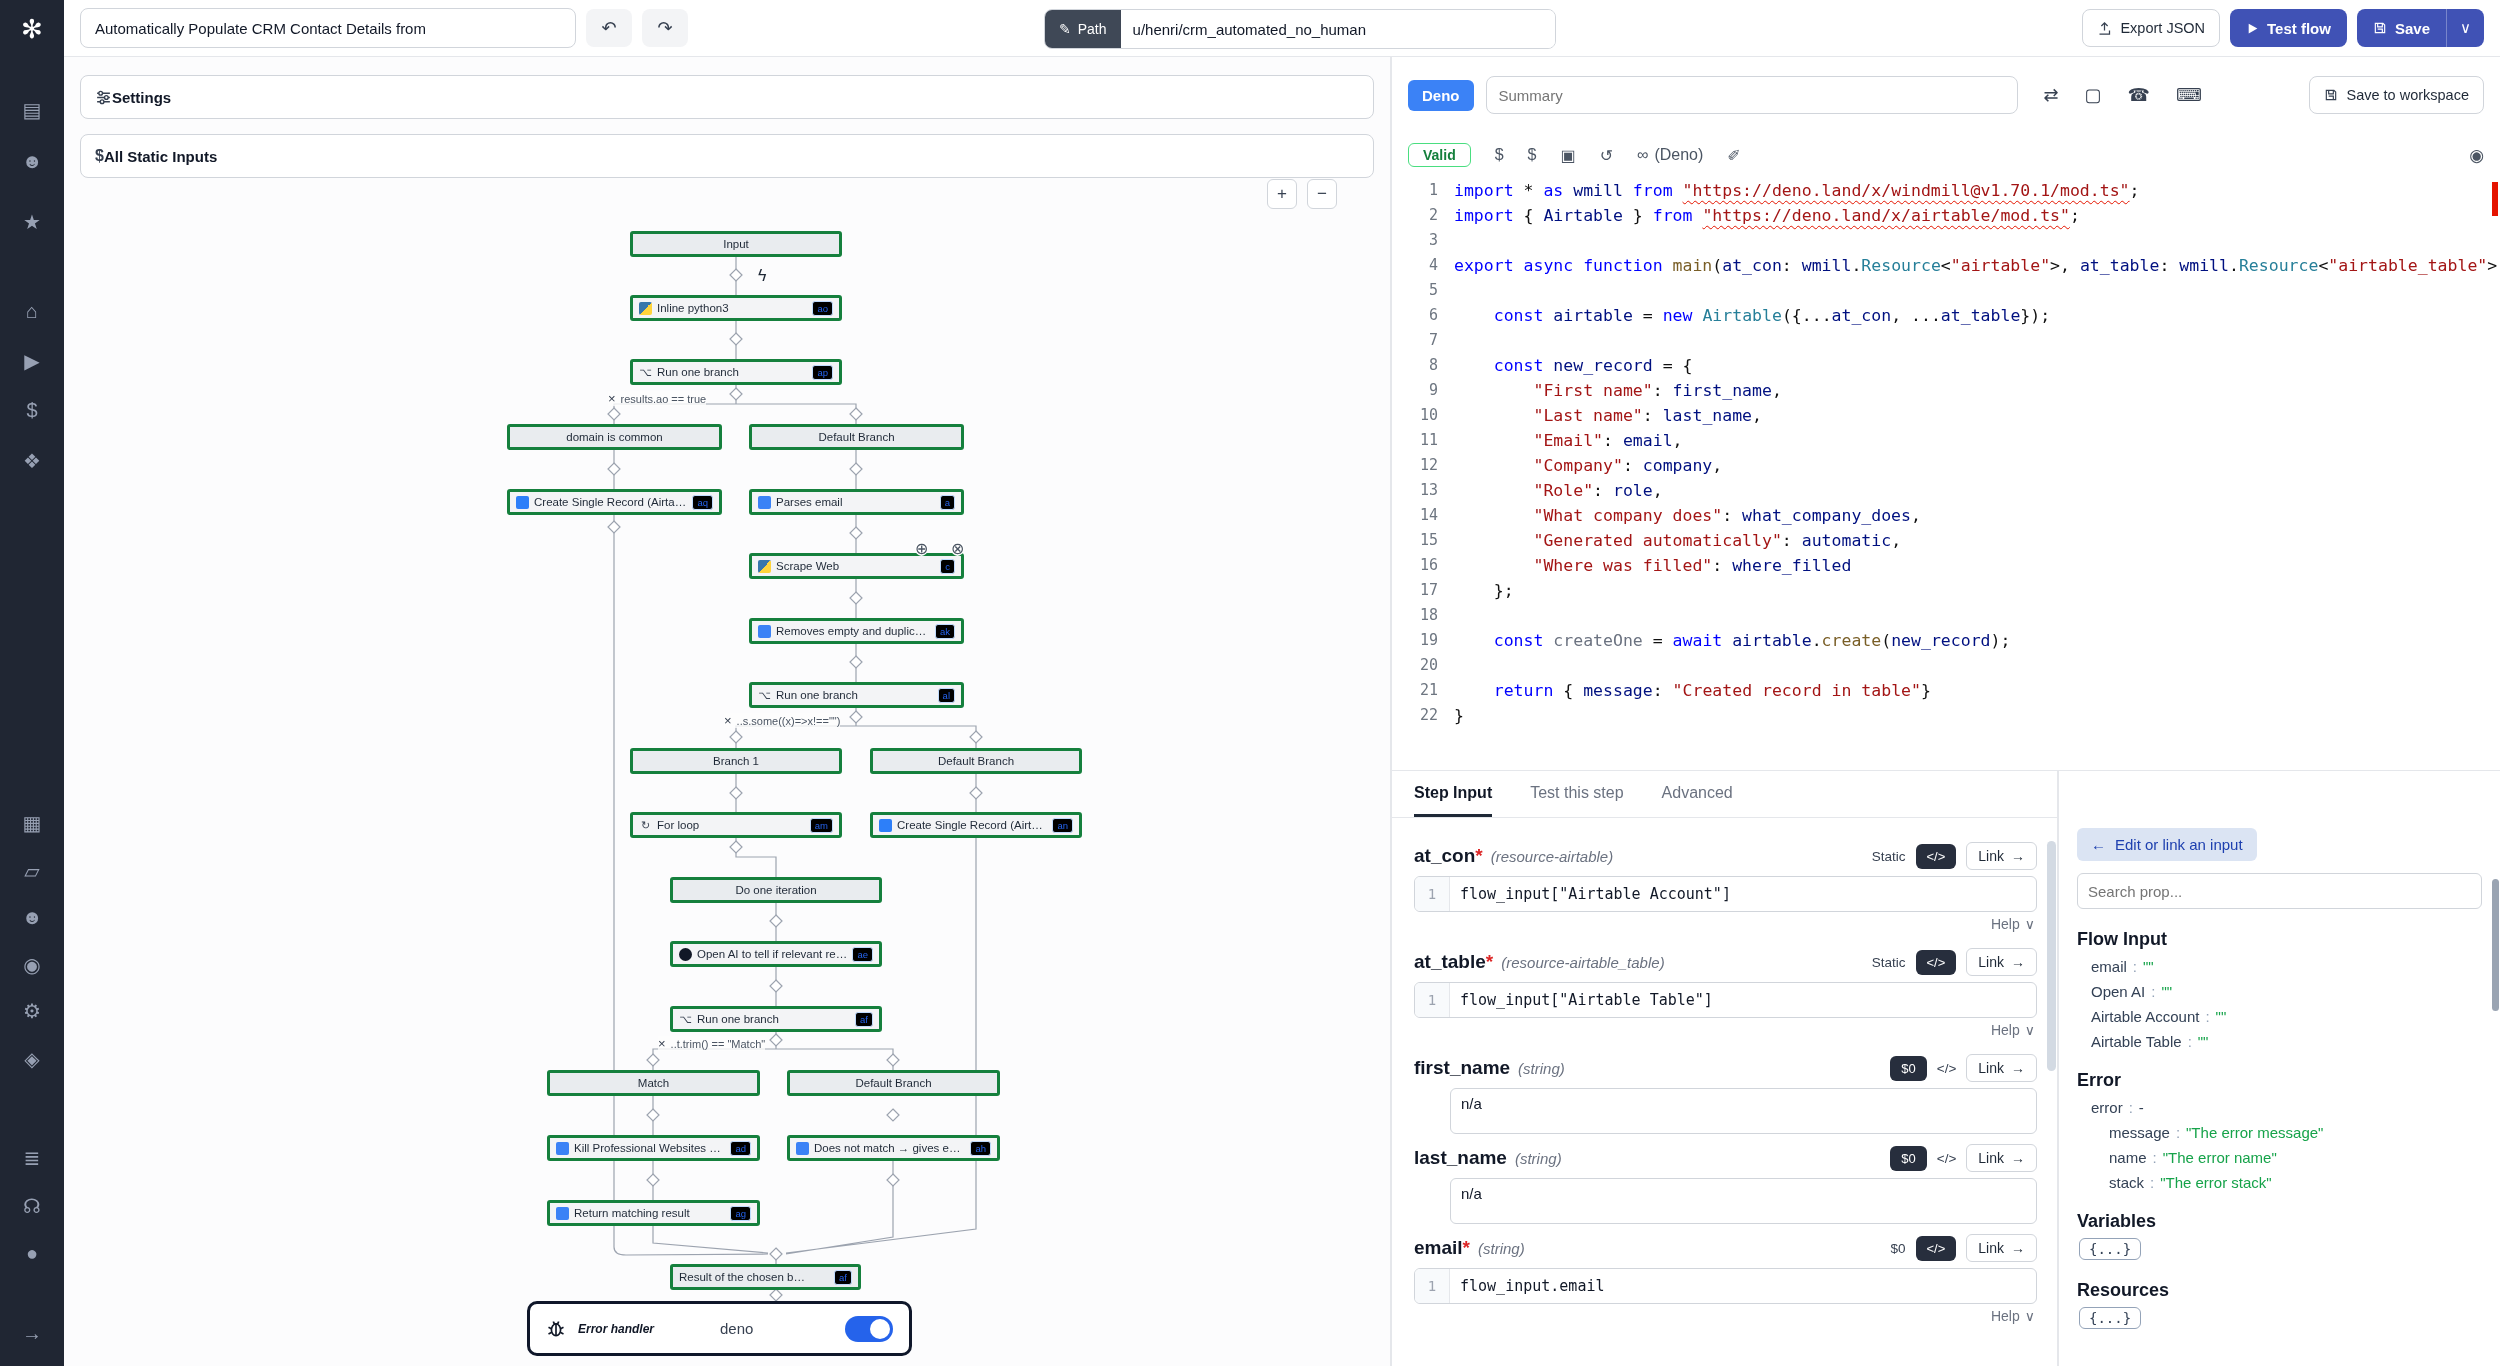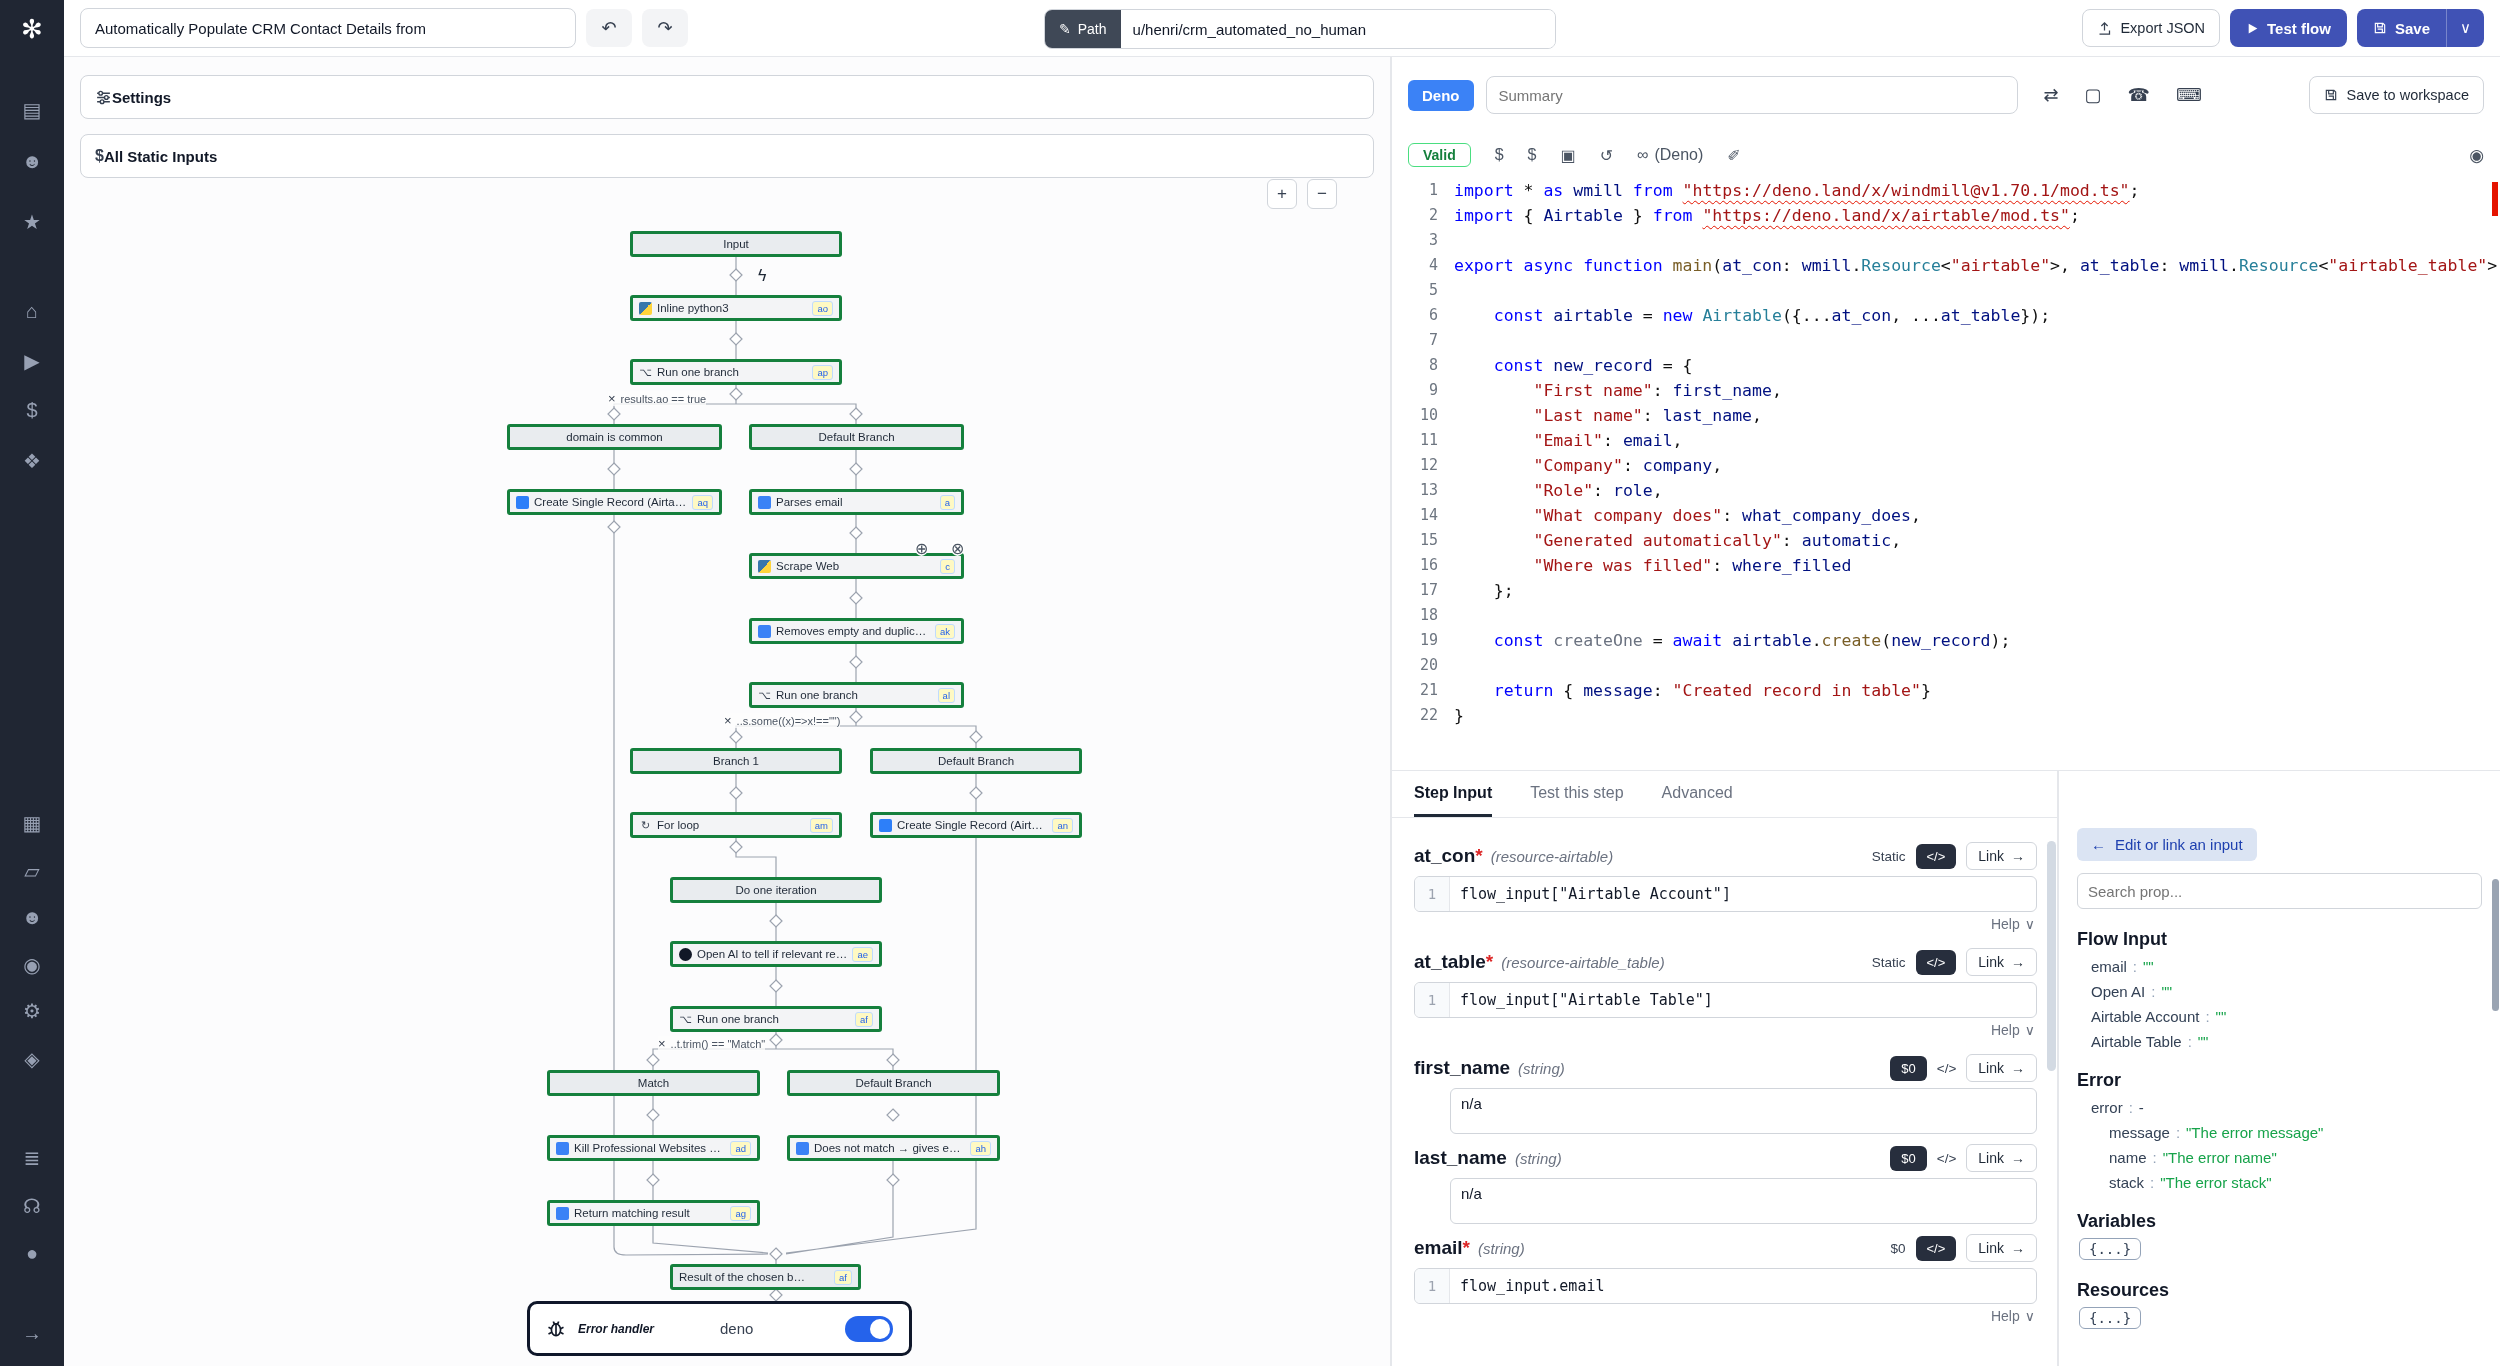--- a/index.html
+++ b/index.html
@@ -26,21 +26,21 @@
   .wide-btn{position:absolute;left:16px;width:calc(100% - 32px);height:44px;background:#fff;border:1px solid #d1d5db;border-radius:8px;display:flex;align-items:center;padding:0 14px;font-size:15px;font-weight:600;color:#111827;cursor:pointer;box-sizing:border-box;z-index:5;font-family:inherit;}
   #settings-btn{top:18px;}
   #static-btn{top:77px;}
   #static-btn .dollar{font-weight:700;font-size:16px;color:#374151;}
   #flow-canvas{position:absolute;inset:0;}
   #flow-svg{position:absolute;left:0;top:0;}
   .node{position:absolute;box-sizing:border-box;border:3px solid #15803d;background:#f3f4f6;border-radius:3px;display:flex;align-items:center;gap:5px;padding:0 6px;font-size:11.5px;color:#1f2937;overflow:hidden;white-space:nowrap;cursor:pointer;z-index:3;}
   .node.branch,.node.header{background:#e9ecef;}
   .node .nlabel{flex:1;overflow:hidden;text-overflow:ellipsis;}
   .node.branch .nlabel{text-align:center;}
-  .nbadge{background:#fef9c3;border:1px solid #bfdbfe;color:#2563eb;border-radius:3px;font-size:9.5px;line-height:13px;padding:0 4px;flex:none;}
+  .nbadge{background:#000000;border:1px solid #bfdbfe;color:#2563eb;border-radius:3px;font-size:9.5px;line-height:13px;padding:0 4px;flex:none;}
   .nicon{width:13px;height:13px;border-radius:2px;flex:none;display:flex;align-items:center;justify-content:center;font-size:11px;color:#374151;}
   .ic-python{background:linear-gradient(135deg,#3776ab 50%,#ffd43b 50%);}
   .ic-airtable{background:#2d7ff9;}
   .ic-script{background:#3b82f6;}
   .ic-openai{background:#111827;border-radius:50%;}
   .ic-branch,.ic-loop{background:none;}
   .cond{position:absolute;display:flex;gap:5px;align-items:center;font-size:11px;color:#4b5563;z-index:4;background:rgba(252,252,253,.8);}
   .cond .cx{font-size:13px;color:#374151;cursor:pointer;}
   .fx{position:absolute;z-index:4;color:#1f2937;}
   .fx.pc{font-size:16px;color:#4b5563;background:#fff;border-radius:50%;line-height:15px;cursor:pointer;}

